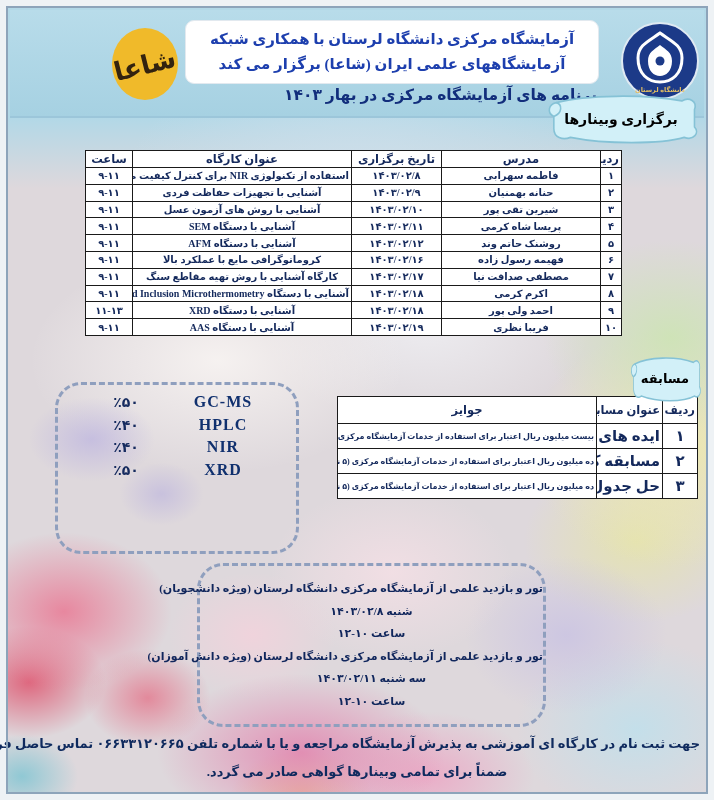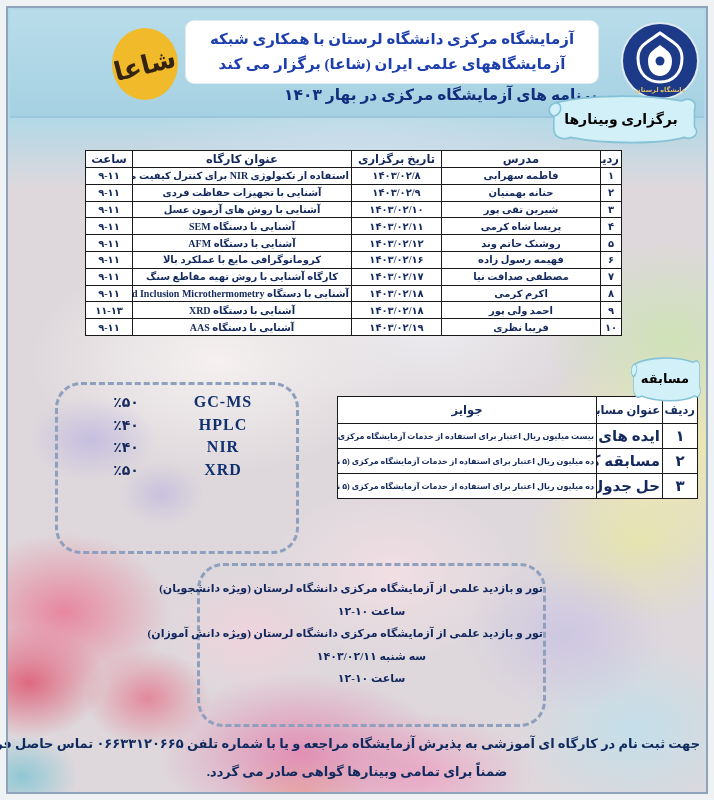--- a/index.html
+++ b/index.html
@@ -282,20 +282,21 @@
       <div class="disc-row">
         <div class="pct" dir="ltr">٪۵۰</div>
         <div class="svc" dir="ltr">XRD</div>
       </div>
     </div>
   </div>
 
   <div class="bubble bubble-tours">
     <div class="tour-lines">
       <div class="tour-line">تور و بازدید علمی از آزمایشگاه مرکزی دانشگاه لرستان (ویژه دانشجویان)</div>
+      <div class="tour-line">شنبه ۱۴۰۳/۰۲/۸</div>
       <div class="tour-line">ساعت ۱۰-۱۲</div>
       <div class="tour-line">تور و بازدید علمی از آزمایشگاه مرکزی دانشگاه لرستان (ویژه دانش آموزان)</div>
       <div class="tour-line">سه شنبه ۱۴۰۳/۰۲/۱۱</div>
       <div class="tour-line">ساعت ۱۰-۱۲</div>
     </div>
   </div>
 
   <div class="footer-line footer-1" dir="rtl">
     <span>جهت ثبت نام در کارگاه ای آموزشی به پذیرش آزمایشگاه مراجعه و یا با شماره تلفن</span>
     <span class="phone" dir="ltr">۰۶۶۳۳۱۲۰۶۶۵</span>

